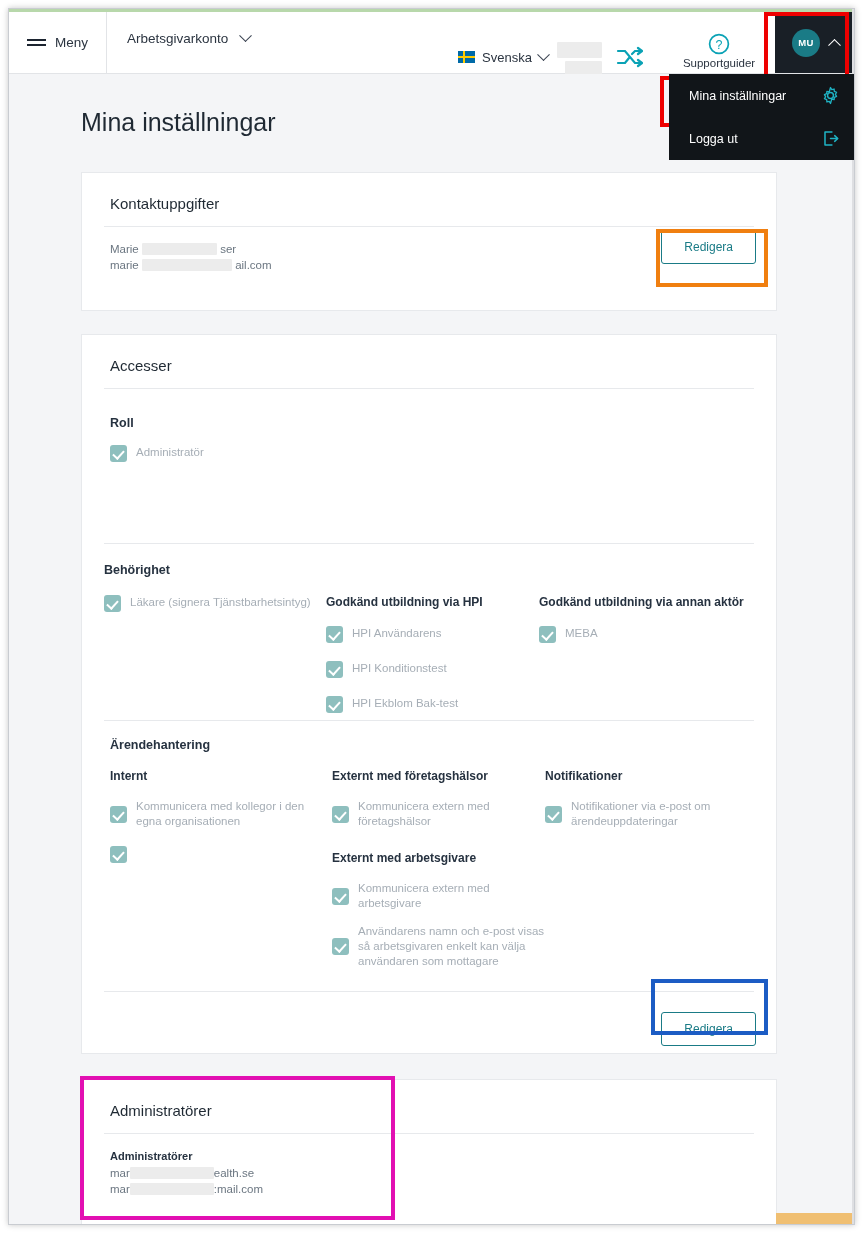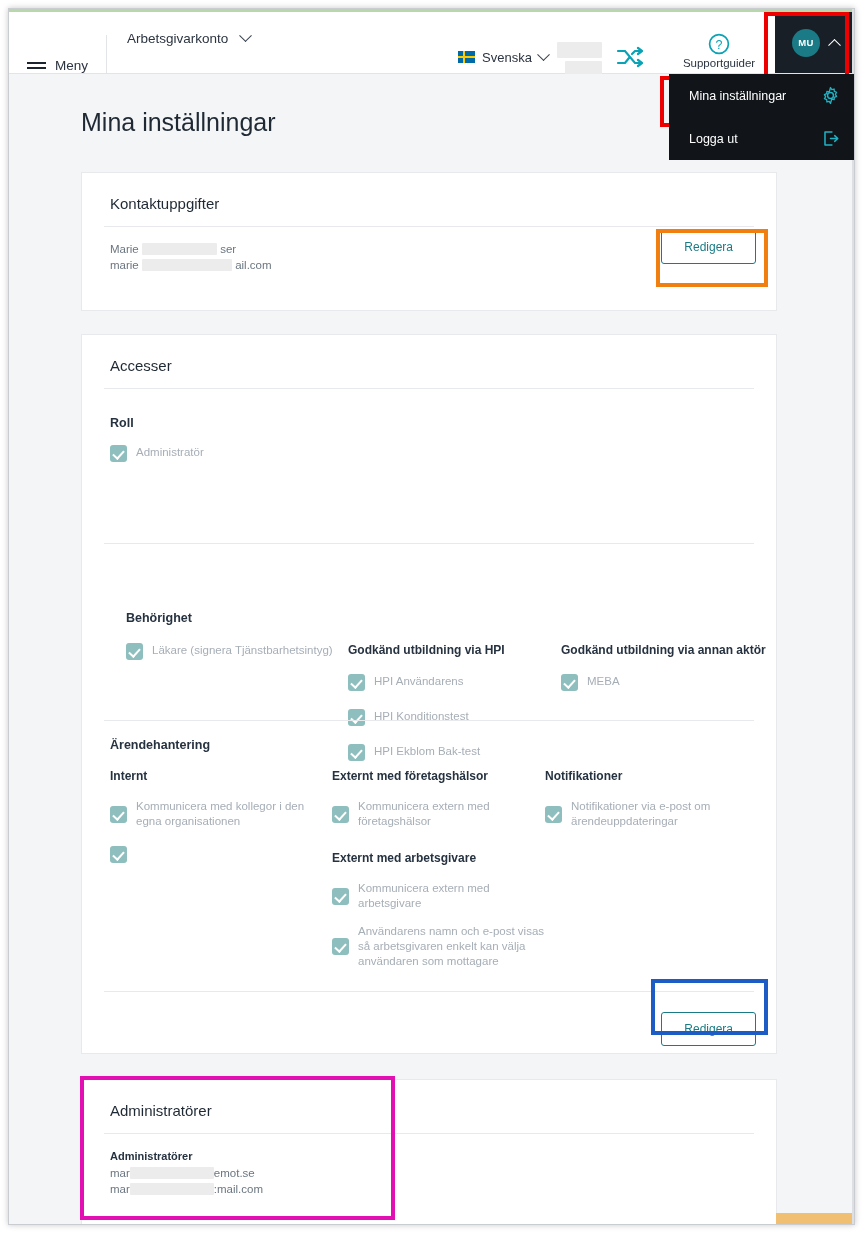--- a/index.html
+++ b/index.html
@@ -50,21 +50,20 @@
   .menu-block {
     position: absolute;
     left: 0; top: 0;
     width: 98px; height: 61px;
     border-right: 1px solid #e2e4e7;
     display: flex;
     align-items: center;
     justify-content: center;
     gap: 9px;
     cursor: pointer;
-    margin-top: 23px;
   }
   .hamburger { display: flex; flex-direction: column; gap: 3px; }
   .hamburger span { display: block; width: 19px; height: 2px; background: #1c2430; }
   .menu-label { font-size: 13.5px; color: #2b3440; }
 
   .acct-switch {
     position: absolute;
     left: 118px; top: 19px;
     display: flex; align-items: center; gap: 13px;
     cursor: pointer;
@@ -372,21 +371,21 @@
         <div style="margin-top:15px;">
           <div class="cbrow mid">
             <span class="cbox"></span>
             <span class="cblabel">Administratör</span>
           </div>
         </div>
       </div>
 
       <div class="card-sep" style="position:absolute;left:0;right:0;top:208px;"></div>
 
-      <div style="position:absolute;left:44px;top:228px;width:640px;margin-top:48px;">
+      <div style="position:absolute;left:22px;top:228px;width:640px;">
         <div class="sec-head">Behörighet</div>
 
         <div style="display:flex;gap:0;margin-top:18px;">
           <div style="width:222px;">
             <div class="cbrow mid">
               <span class="cbox"></span>
               <span class="cblabel" style="max-width:200px;">Läkare (signera Tjänstbarhetsintyg)</span>
             </div>
           </div>
 
@@ -479,21 +478,21 @@
       <button class="btn-redigera" style="position:absolute;right:20px;top:677px;">Redigera</button>
     </div>
 
     <div class="card" style="top:1005px;height:147px;">
       <div class="card-title">Administratörer</div>
       <div class="card-sep"></div>
 
       <div class="admins-block">
         <div class="lbl">Administratörer</div>
         <div class="val">
-          <span>mar</span><span class="redact" style="position:relative;display:inline-block;width:84px;height:12px;top:2px;"></span><span>emot.se</span>
+          <span>mar</span><span class="redact" style="position:relative;display:inline-block;width:84px;height:12px;top:2px;"></span><span>ealth.se</span>
         </div>
         <div class="val">
           <span>mar</span><span class="redact" style="position:relative;display:inline-block;width:84px;height:12px;top:2px;"></span><span>:mail.com</span>
         </div>
       </div>
     </div>
 
     <div class="bottom-strip"></div>
   </div>
 

